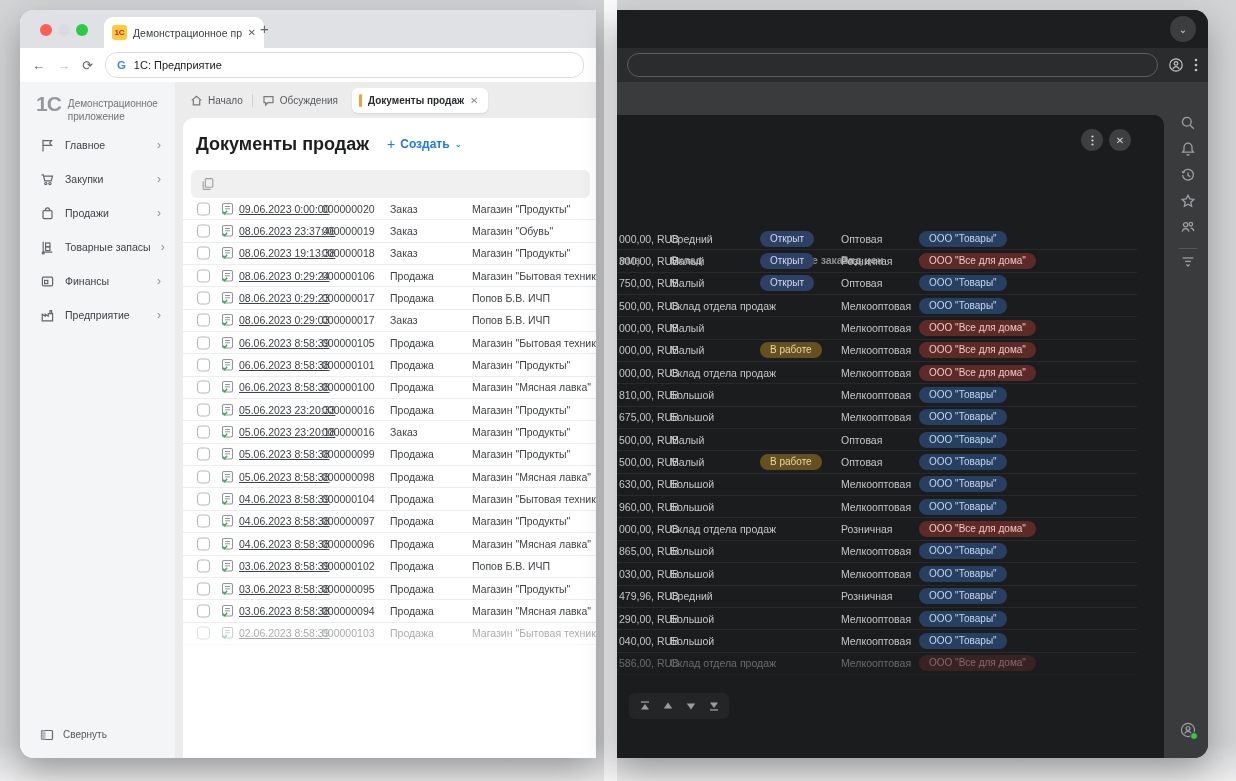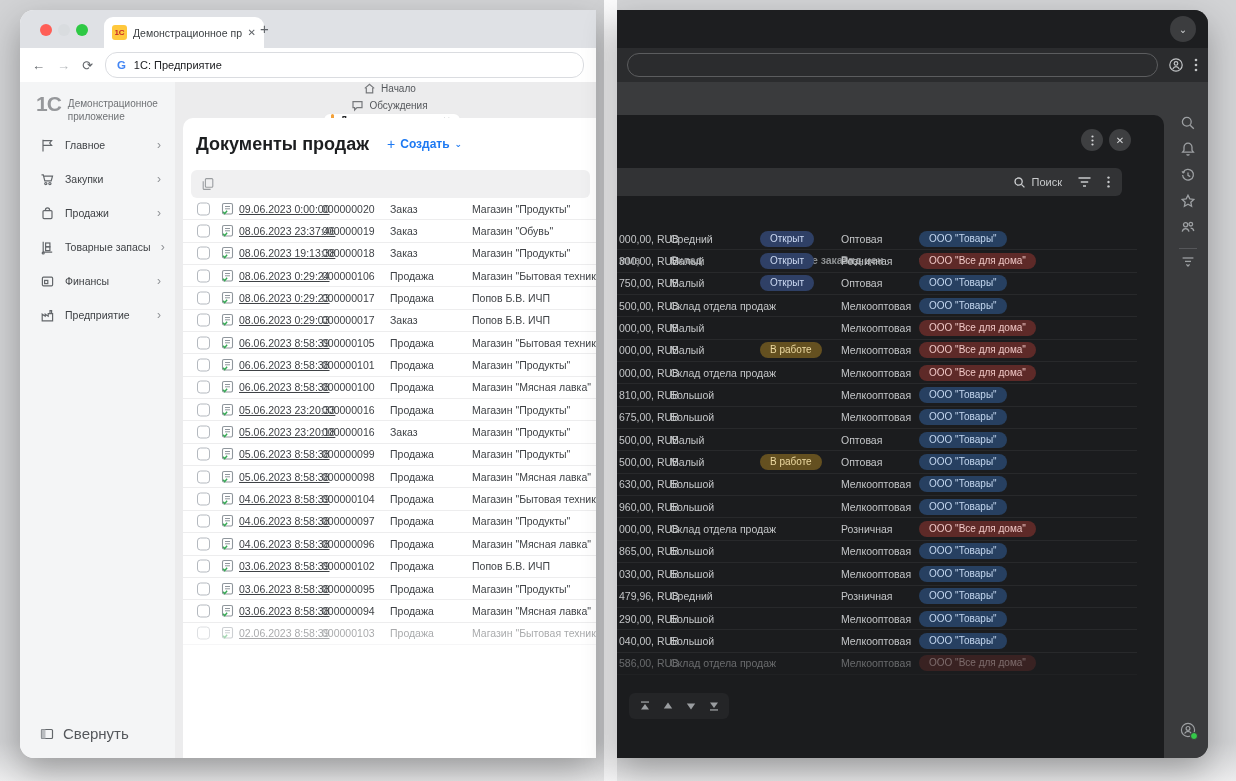--- a/index.html
+++ b/index.html
@@ -36,25 +36,25 @@
   .side{width:155px;background:#f4f5f6;position:relative;flex:none;}
   .logo{position:absolute;left:16px;top:13px;display:flex;gap:7px;align-items:flex-start;}
   .logo1c{font-size:21px;font-weight:bold;color:#96989b;line-height:.85;letter-spacing:-1px;}
   .appname{font-size:10px;color:#6f7275;line-height:1.3;padding-top:2px;}
   .menu{position:absolute;top:46px;left:0;right:0;}
   .sitem{height:34px;display:flex;align-items:center;padding:0 14px 0 20px;gap:10px;cursor:default;}
   .sico{width:15px;height:15px;flex:none;display:flex;align-items:center;}
   .slabel{font-size:10.5px;color:#3f4246;flex:1;white-space:nowrap;}
   .chev{color:#8f9296;font-size:12px;}
   .collapse{position:absolute;bottom:16px;left:20px;display:flex;gap:8px;align-items:center;
-            font-size:15px;color:#55585c;}
+            font-size:10px;color:#55585c;}
 
   
   .mainl{flex:1;background:#ececed;position:relative;}
-  .crumbs{height:36px;display:flex;align-items:center;padding-left:8px;gap:2px;flex-direction:column;}
+  .crumbs{height:36px;display:flex;align-items:center;padding-left:8px;gap:2px;}
   .crumb{display:flex;align-items:center;gap:5px;font-size:10px;color:#55585c;padding:0 7px;}
   .crumbsep{width:1px;height:13px;background:#d1d2d4;}
   .crumb-act{background:#fff;border-radius:6px;height:25px;display:flex;align-items:center;gap:6px;
              padding:0 9px 0 7px;font-size:10px;font-weight:bold;color:#2a2c2e;margin-left:5px;
              box-shadow:0 1px 2px rgba(0,0,0,.10);}
   .accent{width:3px;height:13px;background:#f3a13a;border-radius:2px;}
   .crumbx{color:#8a8d90;font-weight:normal;font-size:10px;}
   .card{position:absolute;left:8px;right:0;top:36px;bottom:0;background:#fff;border-radius:10px 0 0 0;}
   .titlebar{height:52px;display:flex;align-items:center;padding:0 13px;gap:18px;}
   .h1{font-size:18px;font-weight:bold;color:#1c1e20;}
@@ -594,45 +594,20 @@
     <div class="dcontent">
       <div class="dpanel">
         <span class="hcirc menu3">
           <svg width="3" height="11" viewBox="0 0 3 11" fill="#d5d6d8">
               <circle cx="1.5" cy="1.5" r="1.1"></circle>
               <circle cx="1.5" cy="5.5" r="1.1"></circle>
               <circle cx="1.5" cy="9.5" r="1.1"></circle>
             </svg>
         </span>
         <span class="hcirc close">✕</span>
-        <div class="dtool">
-          <span class="dsearch">
-            <span>
-              <svg width="13" height="13" viewBox="0 0 13 13" fill="none" stroke="#c9cbcd" stroke-width="1.3">
-                  <circle cx="5.6" cy="5.6" r="3.6"></circle>
-                  <path d="M8.4 8.4l3 3"></path>
-                </svg>
-            </span>
-            <span>Поиск</span>
-          </span>
-          <span>
-            <svg width="15" height="12" viewBox="0 0 15 12" fill="none" stroke="#c9cbcd" stroke-width="1.3">
-                <path d="M1.5 2h12"></path>
-                <path d="M3.8 6h7.4"></path>
-                <path d="M6 10h3"></path>
-              </svg>
-          </span>
-          <span>
-            <svg width="3" height="12" viewBox="0 0 3 12" fill="#c9cbcd">
-                <circle cx="1.5" cy="1.6" r="1.2"></circle>
-                <circle cx="1.5" cy="6" r="1.2"></circle>
-                <circle cx="1.5" cy="10.4" r="1.2"></circle>
-              </svg>
-          </span>
-        </div>
         <div class="rhead">
           <span class="rh h-sum">мма</span>
           <span class="rh h-wh">Склад</span>
           <span class="rh h-st">Состояние заказа</span>
           <span class="rh h-pr">Вид цен</span>
           <span class="rh h-org">Организация</span>
         </div>
         <div class="rrows">
             <div class="rrow">
               <span class="rc r-sum">000,00, RUB</span>

